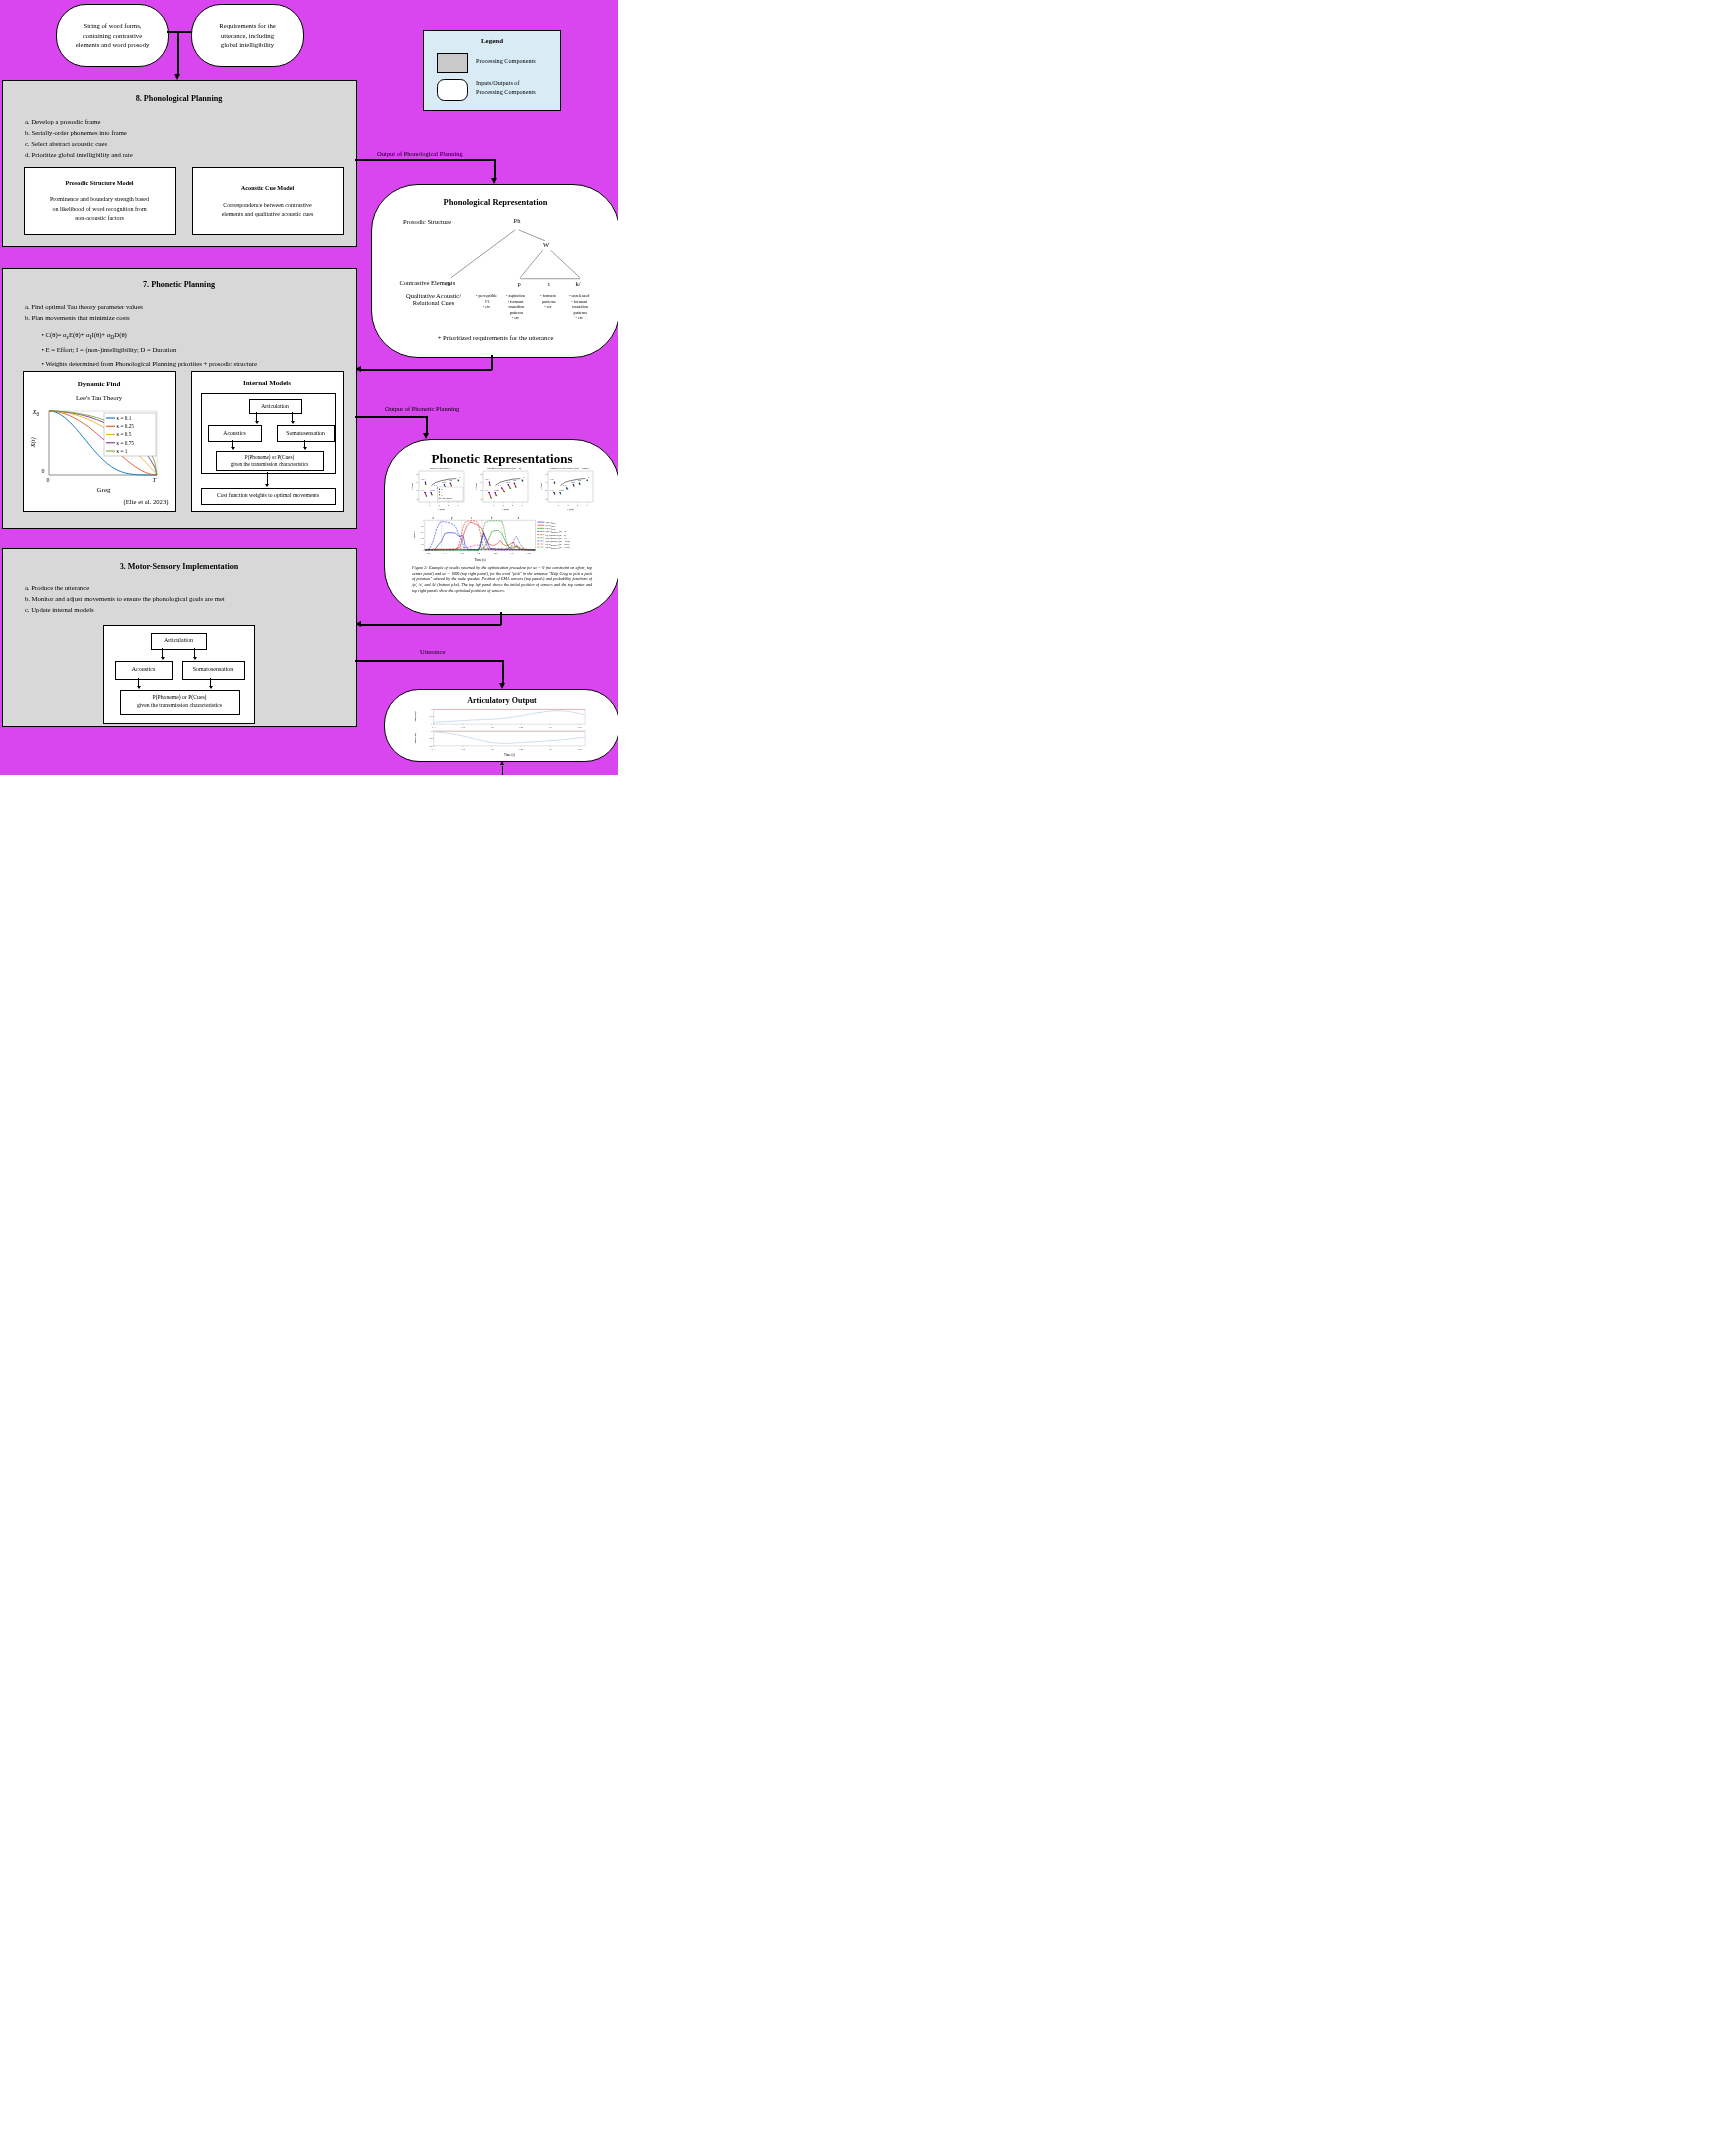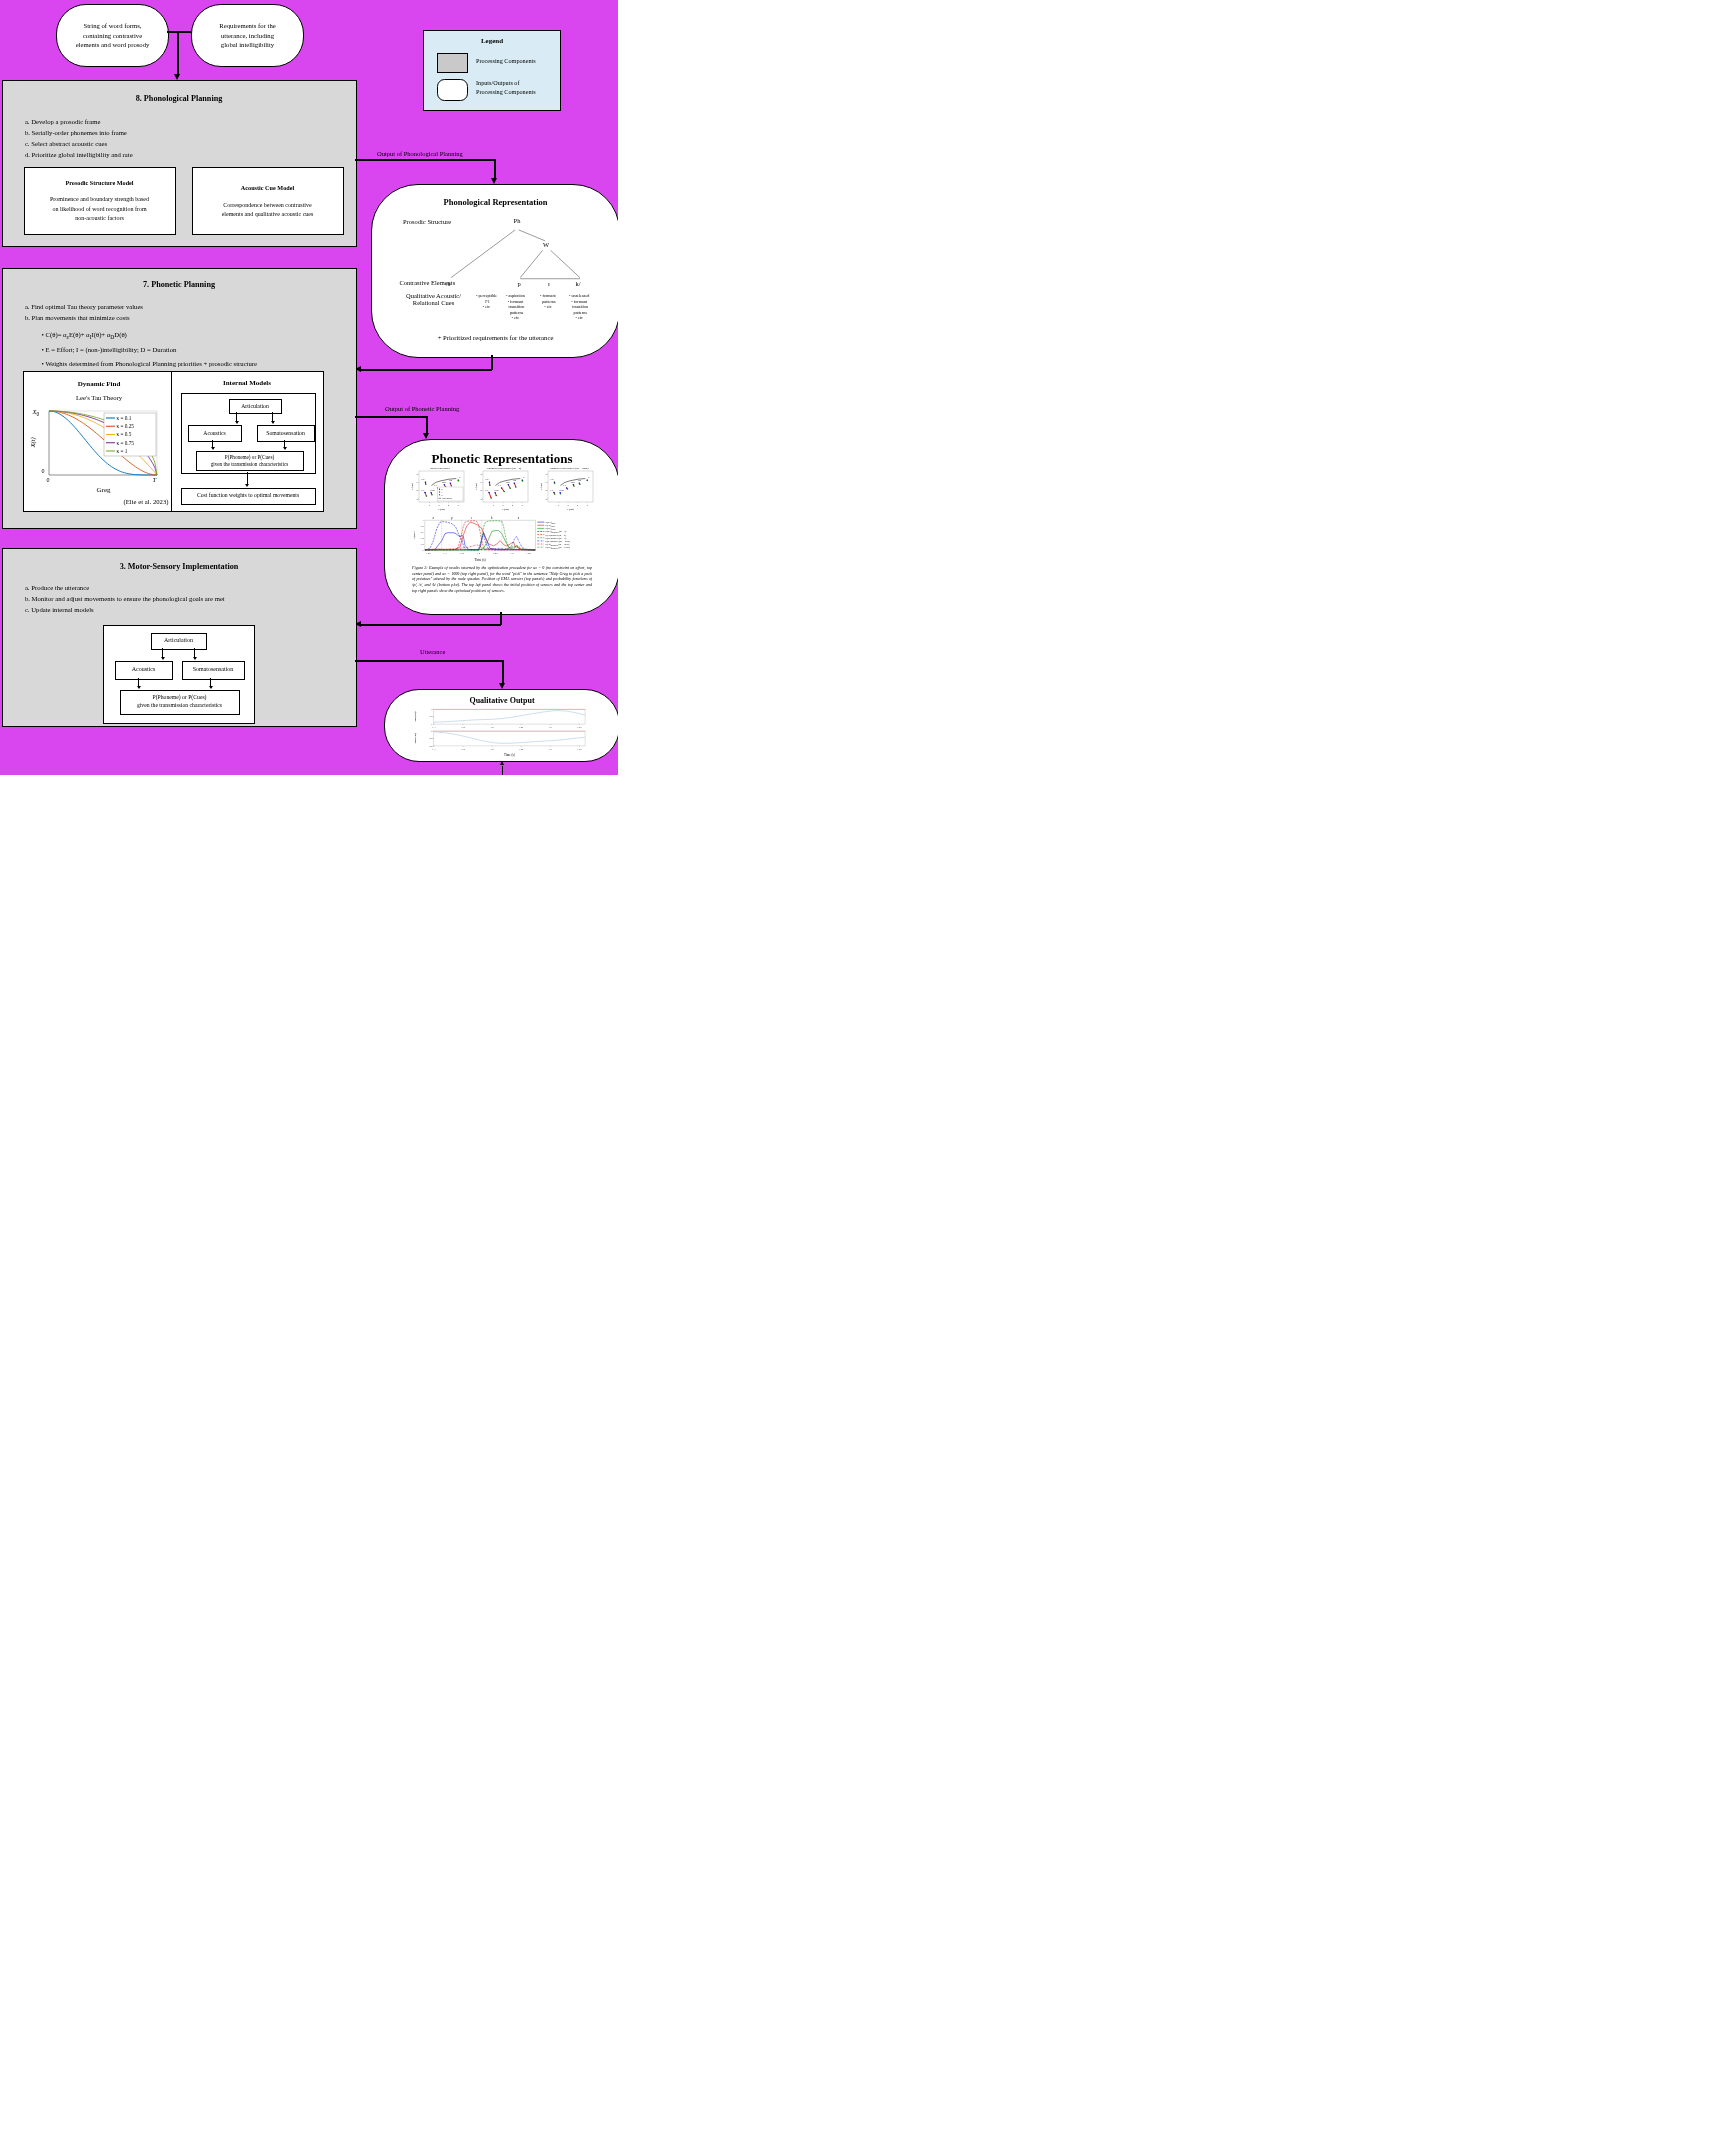--- a/index.html
+++ b/index.html
@@ -182,21 +182,21 @@
         </svg>
       <div class="abs" style="left:9px;top:36px;font-size:6.5px;font-style:italic;"><span>X</span><sub style="font-style:normal;">0</sub></div>
       <div class="abs rot" style="left:-4px;top:67px;width:25px;font-size:6.5px;font-style:italic;text-align:center;">X(t)</div>
       <div class="abs" style="left:18px;top:96px;font-size:6px;">0</div>
       <div class="abs" style="left:23px;top:105px;font-size:6px;">0</div>
       <div class="abs" style="left:129px;top:104px;font-size:6.5px;font-style:italic;">T</div>
       <div class="abs" style="left:40px;top:114px;width:80px;text-align:center;font-size:7px;">Greg</div>
       <div class="abs" style="right:6px;top:126px;font-size:6.7px;">(Elie et al. 2023)</div>
     </div>
 
-    <div class="white-box" style="left:168px;top:102px;width:151px;height:139px;">
+    <div class="white-box" style="left:188px;top:102px;width:151px;height:139px;">
       <div class="wb-title" style="top:7px;font-size:7px;">Internal Models</div>
       <div class="abs" style="left:9px;top:21px;width:133px;height:79px;border:0.7px solid #000;"></div>
       <div class="white-box" style="left:57px;top:27px;width:51px;height:13px;border-width:0.7px;">
           <div class="abs" style="width:100%;top:2.5px;text-align:center;font-size:5.7px;">Articulation</div>
         </div>
       <div class="thin" style="left:64px;top:40px;height:9.5px;"></div>
       <div class="arr-down-sm" style="left:63px;top:49px;"></div>
       <div class="thin" style="left:100px;top:40px;height:9.5px;"></div>
       <div class="arr-down-sm" style="left:99px;top:49px;"></div>
       <div class="white-box" style="left:16px;top:53px;width:52px;height:15px;border-width:0.7px;">
@@ -491,21 +491,21 @@
         </div>
     </div>
   </div>
 
   <div class="lbl" style="left:420px;top:648px;">Utterance</div>
   <div class="ln" style="left:355px;top:660px;width:148px;height:1.7px;"></div>
   <div class="ln" style="left:502px;top:660px;width:1.5px;height:24.4px;"></div>
   <div class="arr-down" style="left:499px;top:683px;"></div>
 
   <div class="oval big-oval" style="left:384px;top:689px;width:234px;height:71px;border-radius:35px;">
-    <div class="abs" style="top:6px;width:100%;text-align:center;font-weight:bold;font-size:8px;">Qualitative Output</div>
+    <div class="abs" style="top:6px;width:100%;text-align:center;font-weight:bold;font-size:8px;">Articulatory Output</div>
     <svg id="out-svg" class="abs" style="left:25px;top:17px;" width="184" height="51" viewBox="0 0 370 102">
         <rect x="48" y="4" width="304" height="30" fill="none" stroke="#aaa" stroke-width="0.7"></rect>
         <line x1="48" y1="4.6" x2="352" y2="4.6" stroke="#cc7777" stroke-width="0.8"></line>
         <line x1="46.2" y1="4" x2="48" y2="4" stroke="#555" stroke-width="0.6"></line>
         <text x="45" y="5.7" text-anchor="end" font-size="4.8" fill="#333">0</text>
         <line x1="46.2" y1="19" x2="48" y2="19" stroke="#555" stroke-width="0.6"></line>
         <text x="45" y="20.7" text-anchor="end" font-size="4.8" fill="#333">-0.5</text>
         <line x1="46.2" y1="34" x2="48" y2="34" stroke="#555" stroke-width="0.6"></line>
         <text x="45" y="35.7" text-anchor="end" font-size="4.8" fill="#333">-1</text>
         <line x1="48" y1="34" x2="48" y2="35.8" stroke="#555" stroke-width="0.6"></line>

